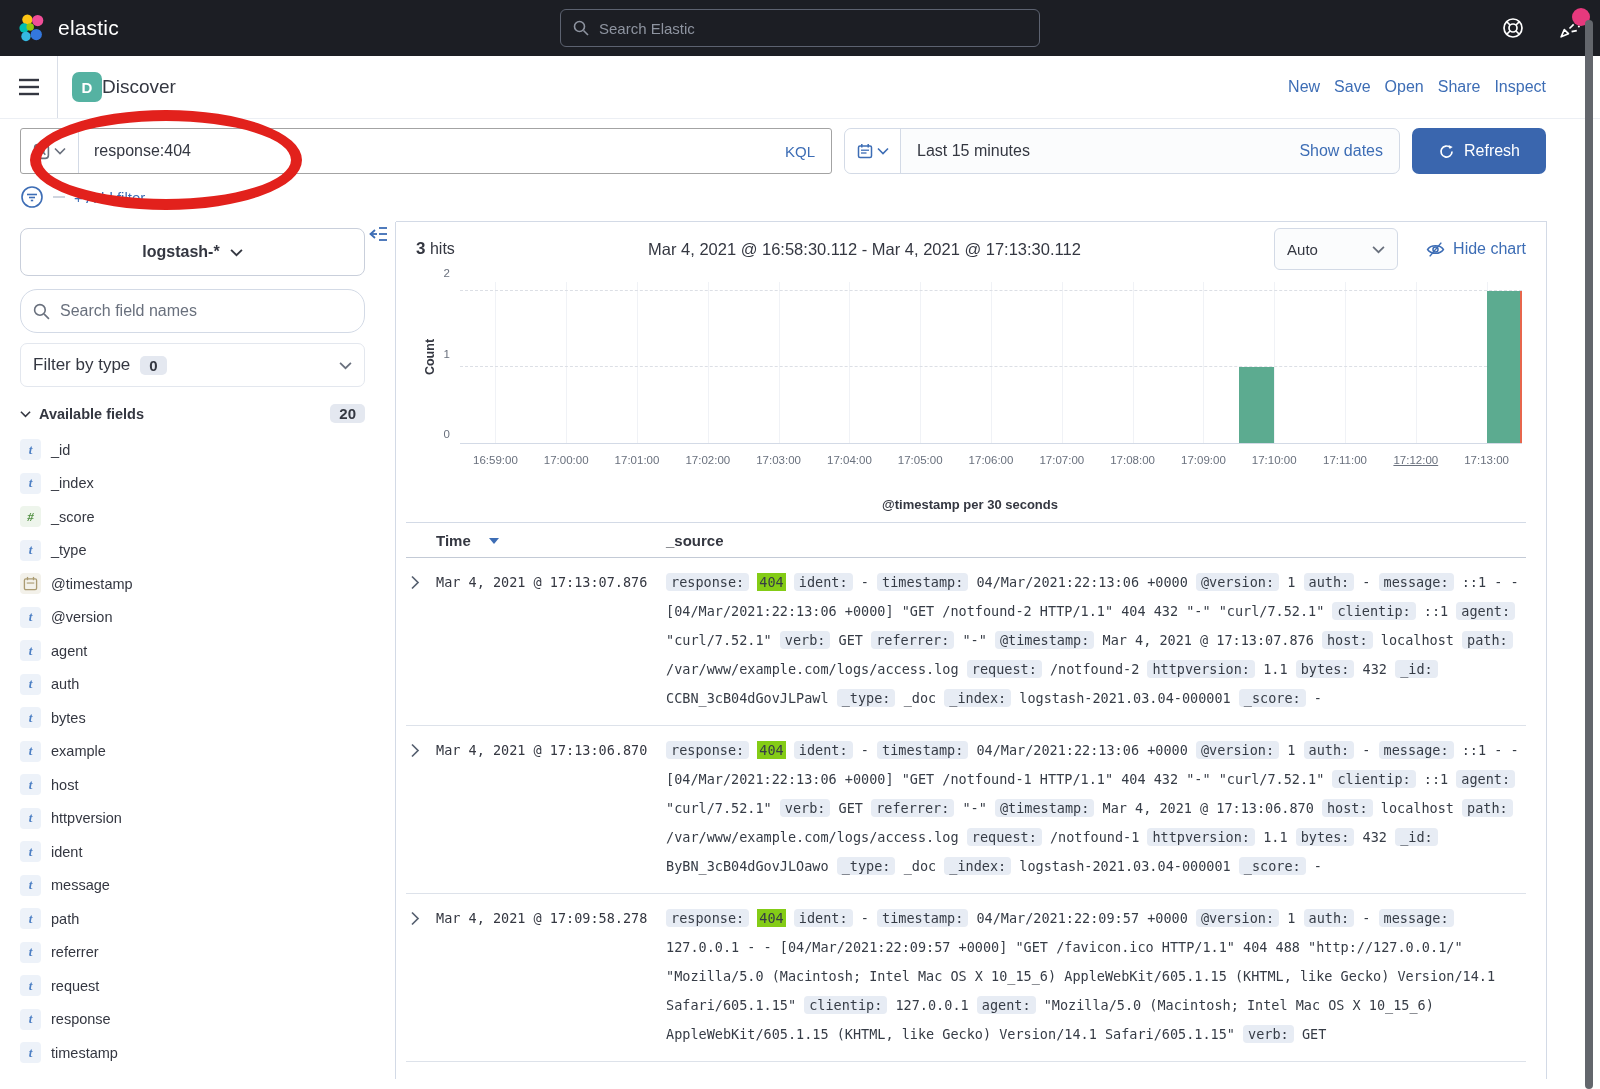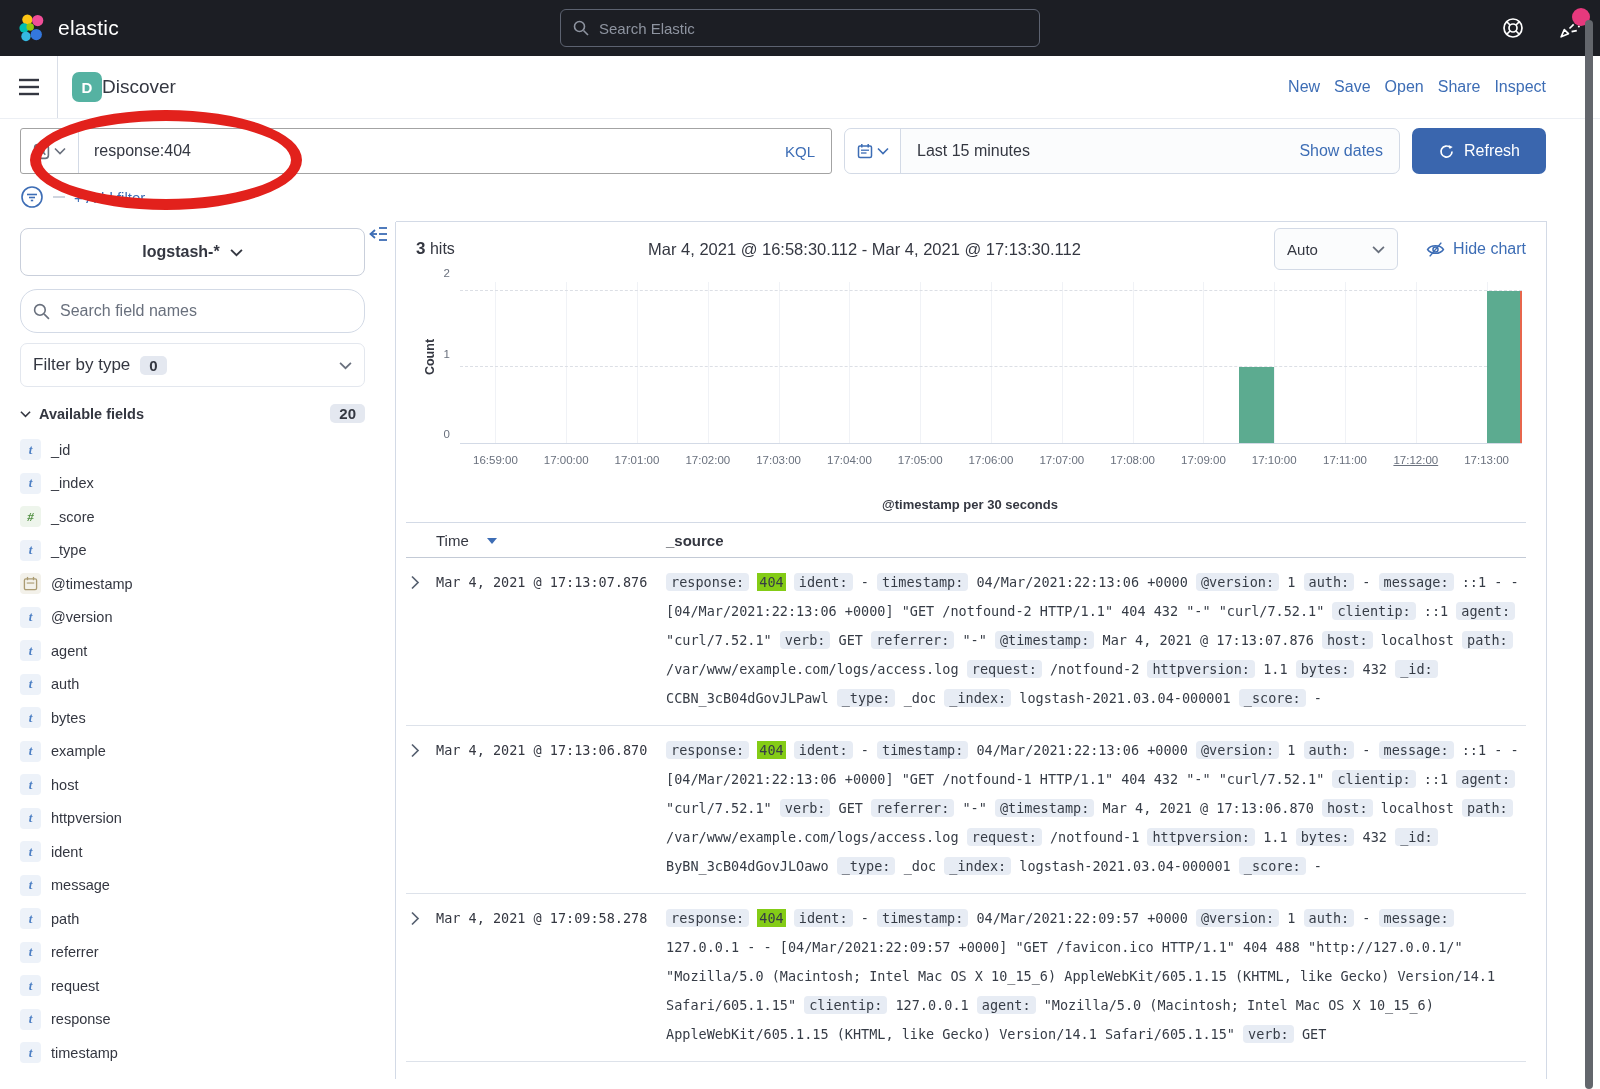--- a/index.html
+++ b/index.html
@@ -115,21 +115,21 @@
   .xtick { position:absolute; transform:translateX(-50%); font-size:11.5px; color:#69707d;
     white-space:nowrap; }
   .xaxis-title { position:absolute; left:0; right:0; bottom:2px; text-align:center;
     font-size:13px; font-weight:700; color:#343741; }
 
   
   .doc-table { margin:8px 20px 0 10px; }
   .doc-head { display:flex; border-top:1px solid #d3dae6; border-bottom:1px solid #c3cad6;
     height:36px; align-items:center; }
   .col-expand { width:30px; }
-  .col-time { width:230px; font-weight:400; font-size:15px; display:flex; align-items:center; gap:18px;}
+  .col-time { width:230px; font-weight:700; font-size:15px; display:flex; align-items:center; gap:18px;}
   .col-source { flex:1; font-weight:700; font-size:15px; }
   .sort-arrow { width:0; height:0; border-left:5px solid transparent;
     border-right:5px solid transparent; border-top:6px solid #3d6db5; margin-top:2px;}
   .doc-row { display:flex; border-bottom:1px solid #dde2ea; padding:10px 0 12px; }
   .expand-cell { width:30px; padding-top:7px; padding-left:4px; cursor:pointer; }
   .time-cell { width:230px; font-family:"DejaVu Sans Mono",monospace; font-size:13.5px;
     padding-top:6px; white-space:nowrap; }
   .source-cell { flex:1; font-family:"DejaVu Sans Mono",monospace; font-size:13.5px;
     line-height:29px; color:#363c46; padding-right:6px; }
   .pill { background:#e7ecf4; border-radius:4px; padding:1px 5px; white-space:nowrap; }

